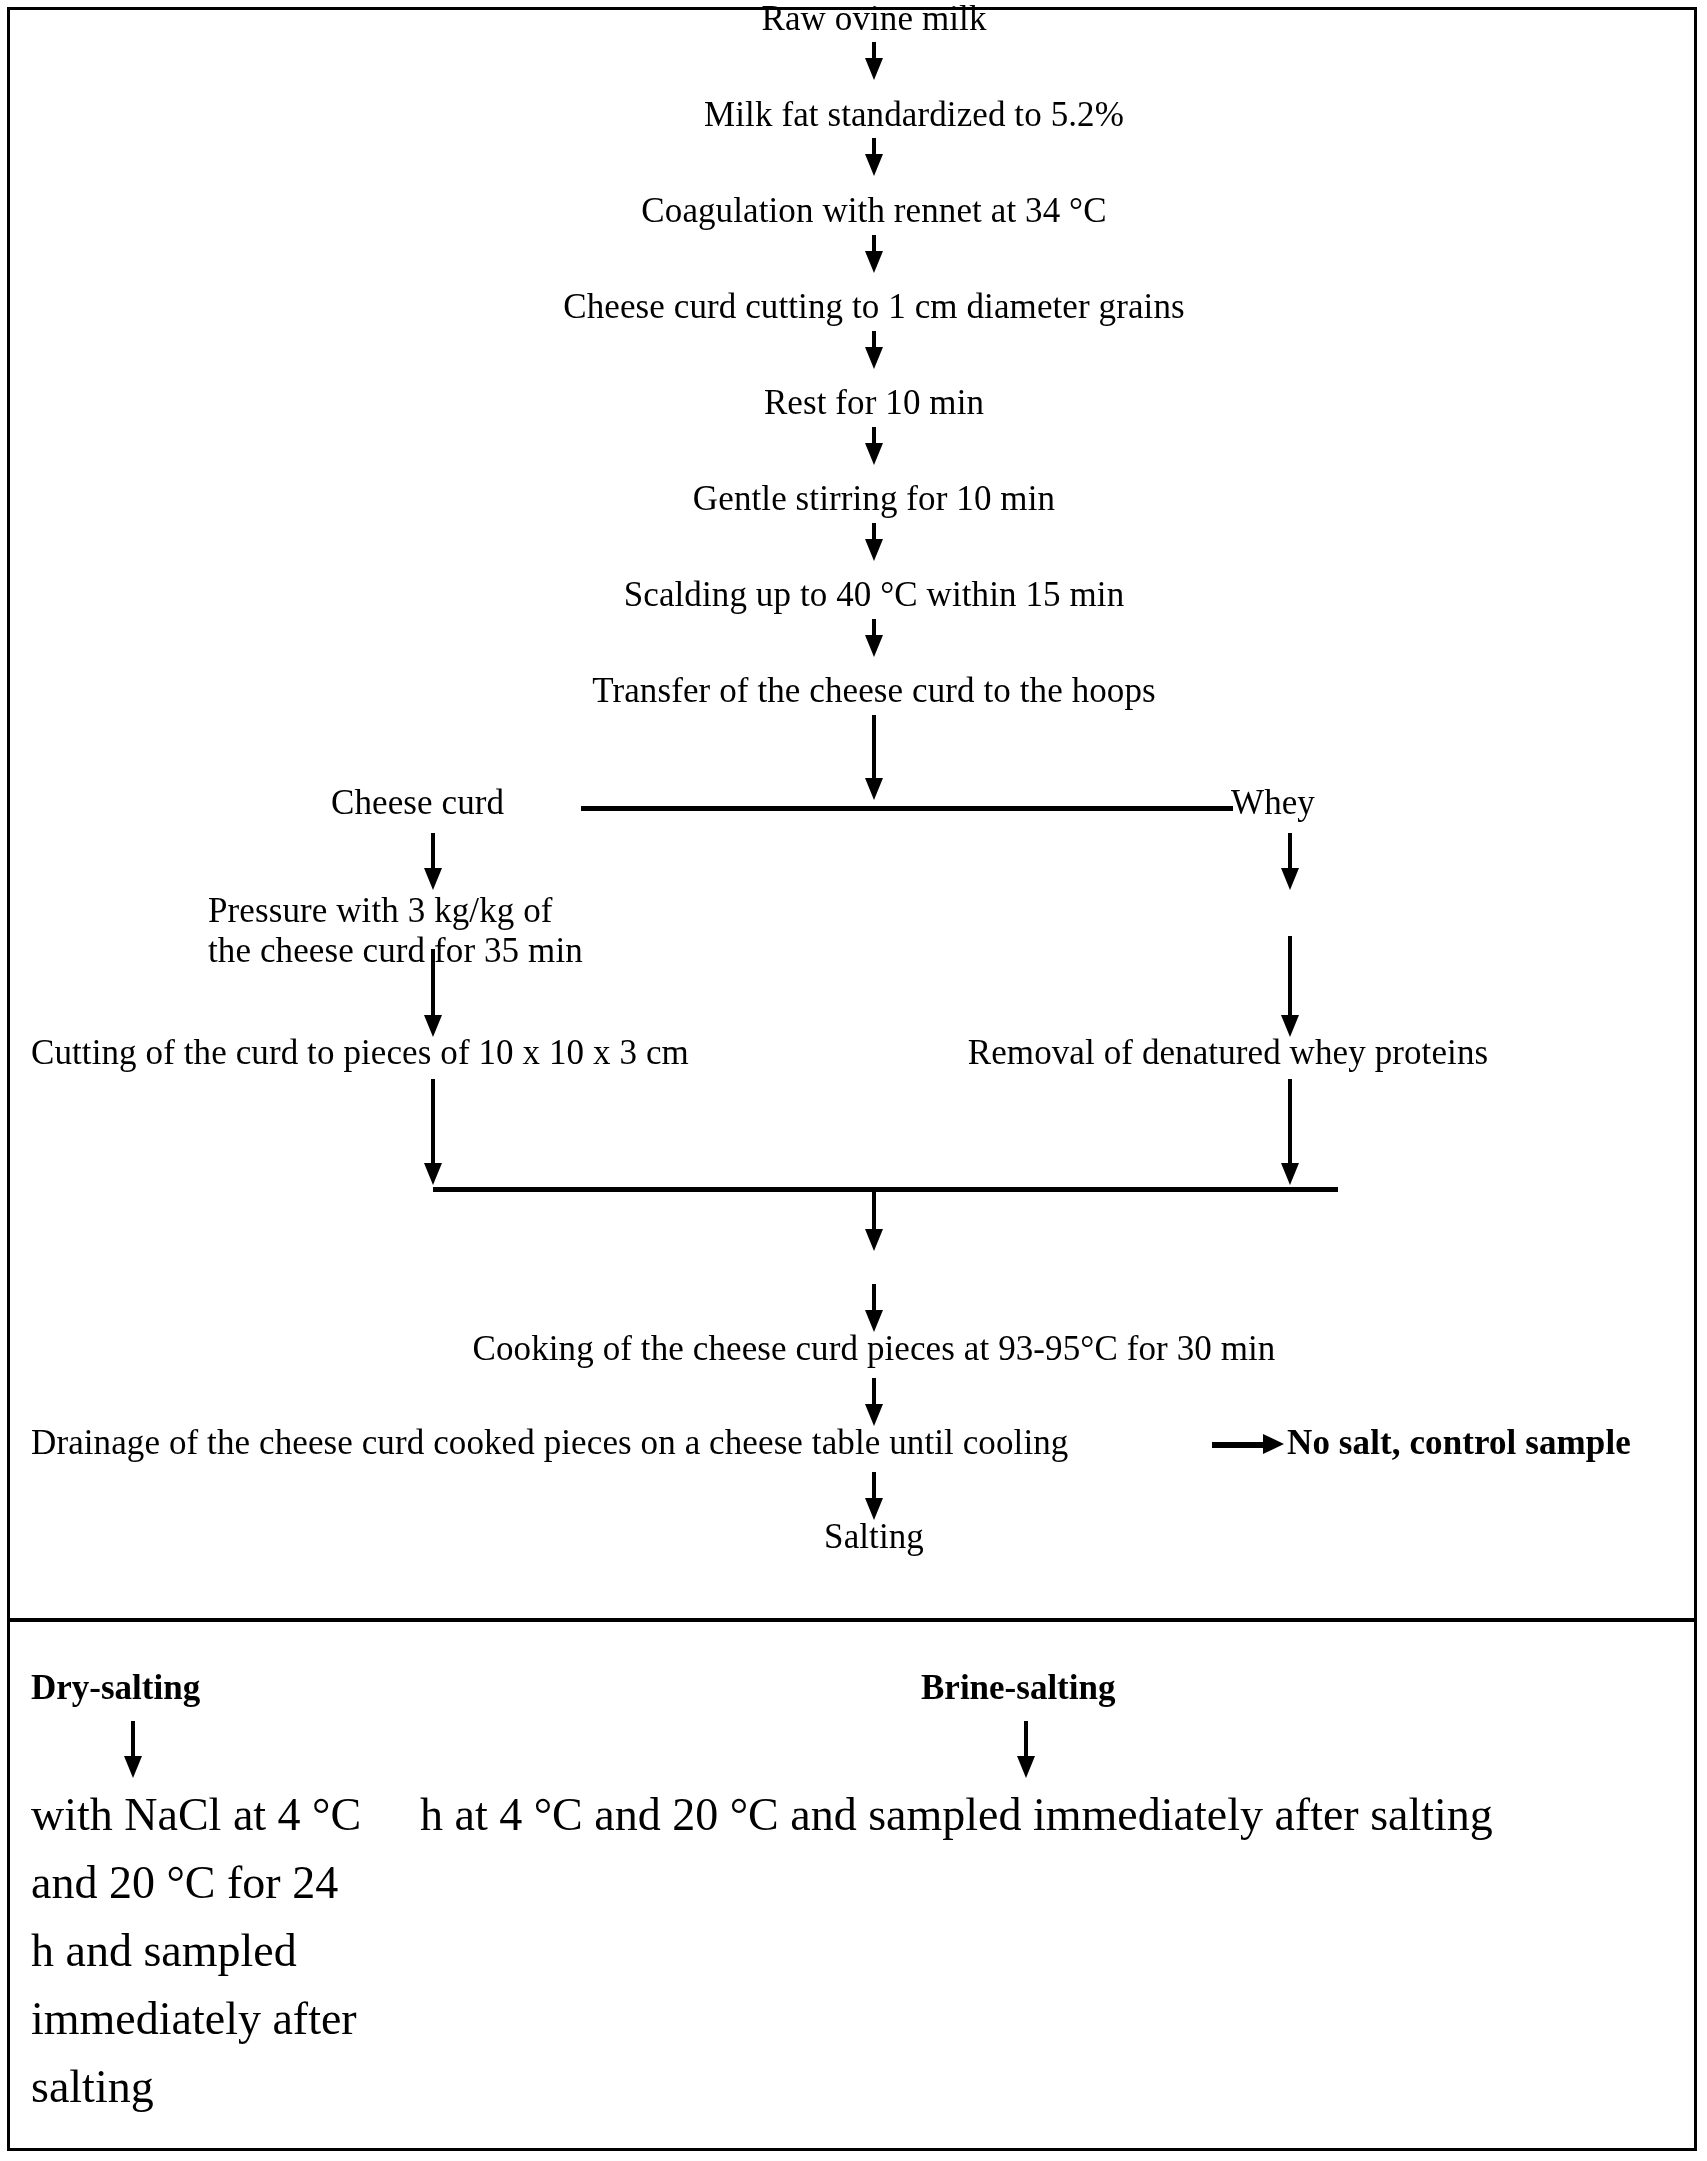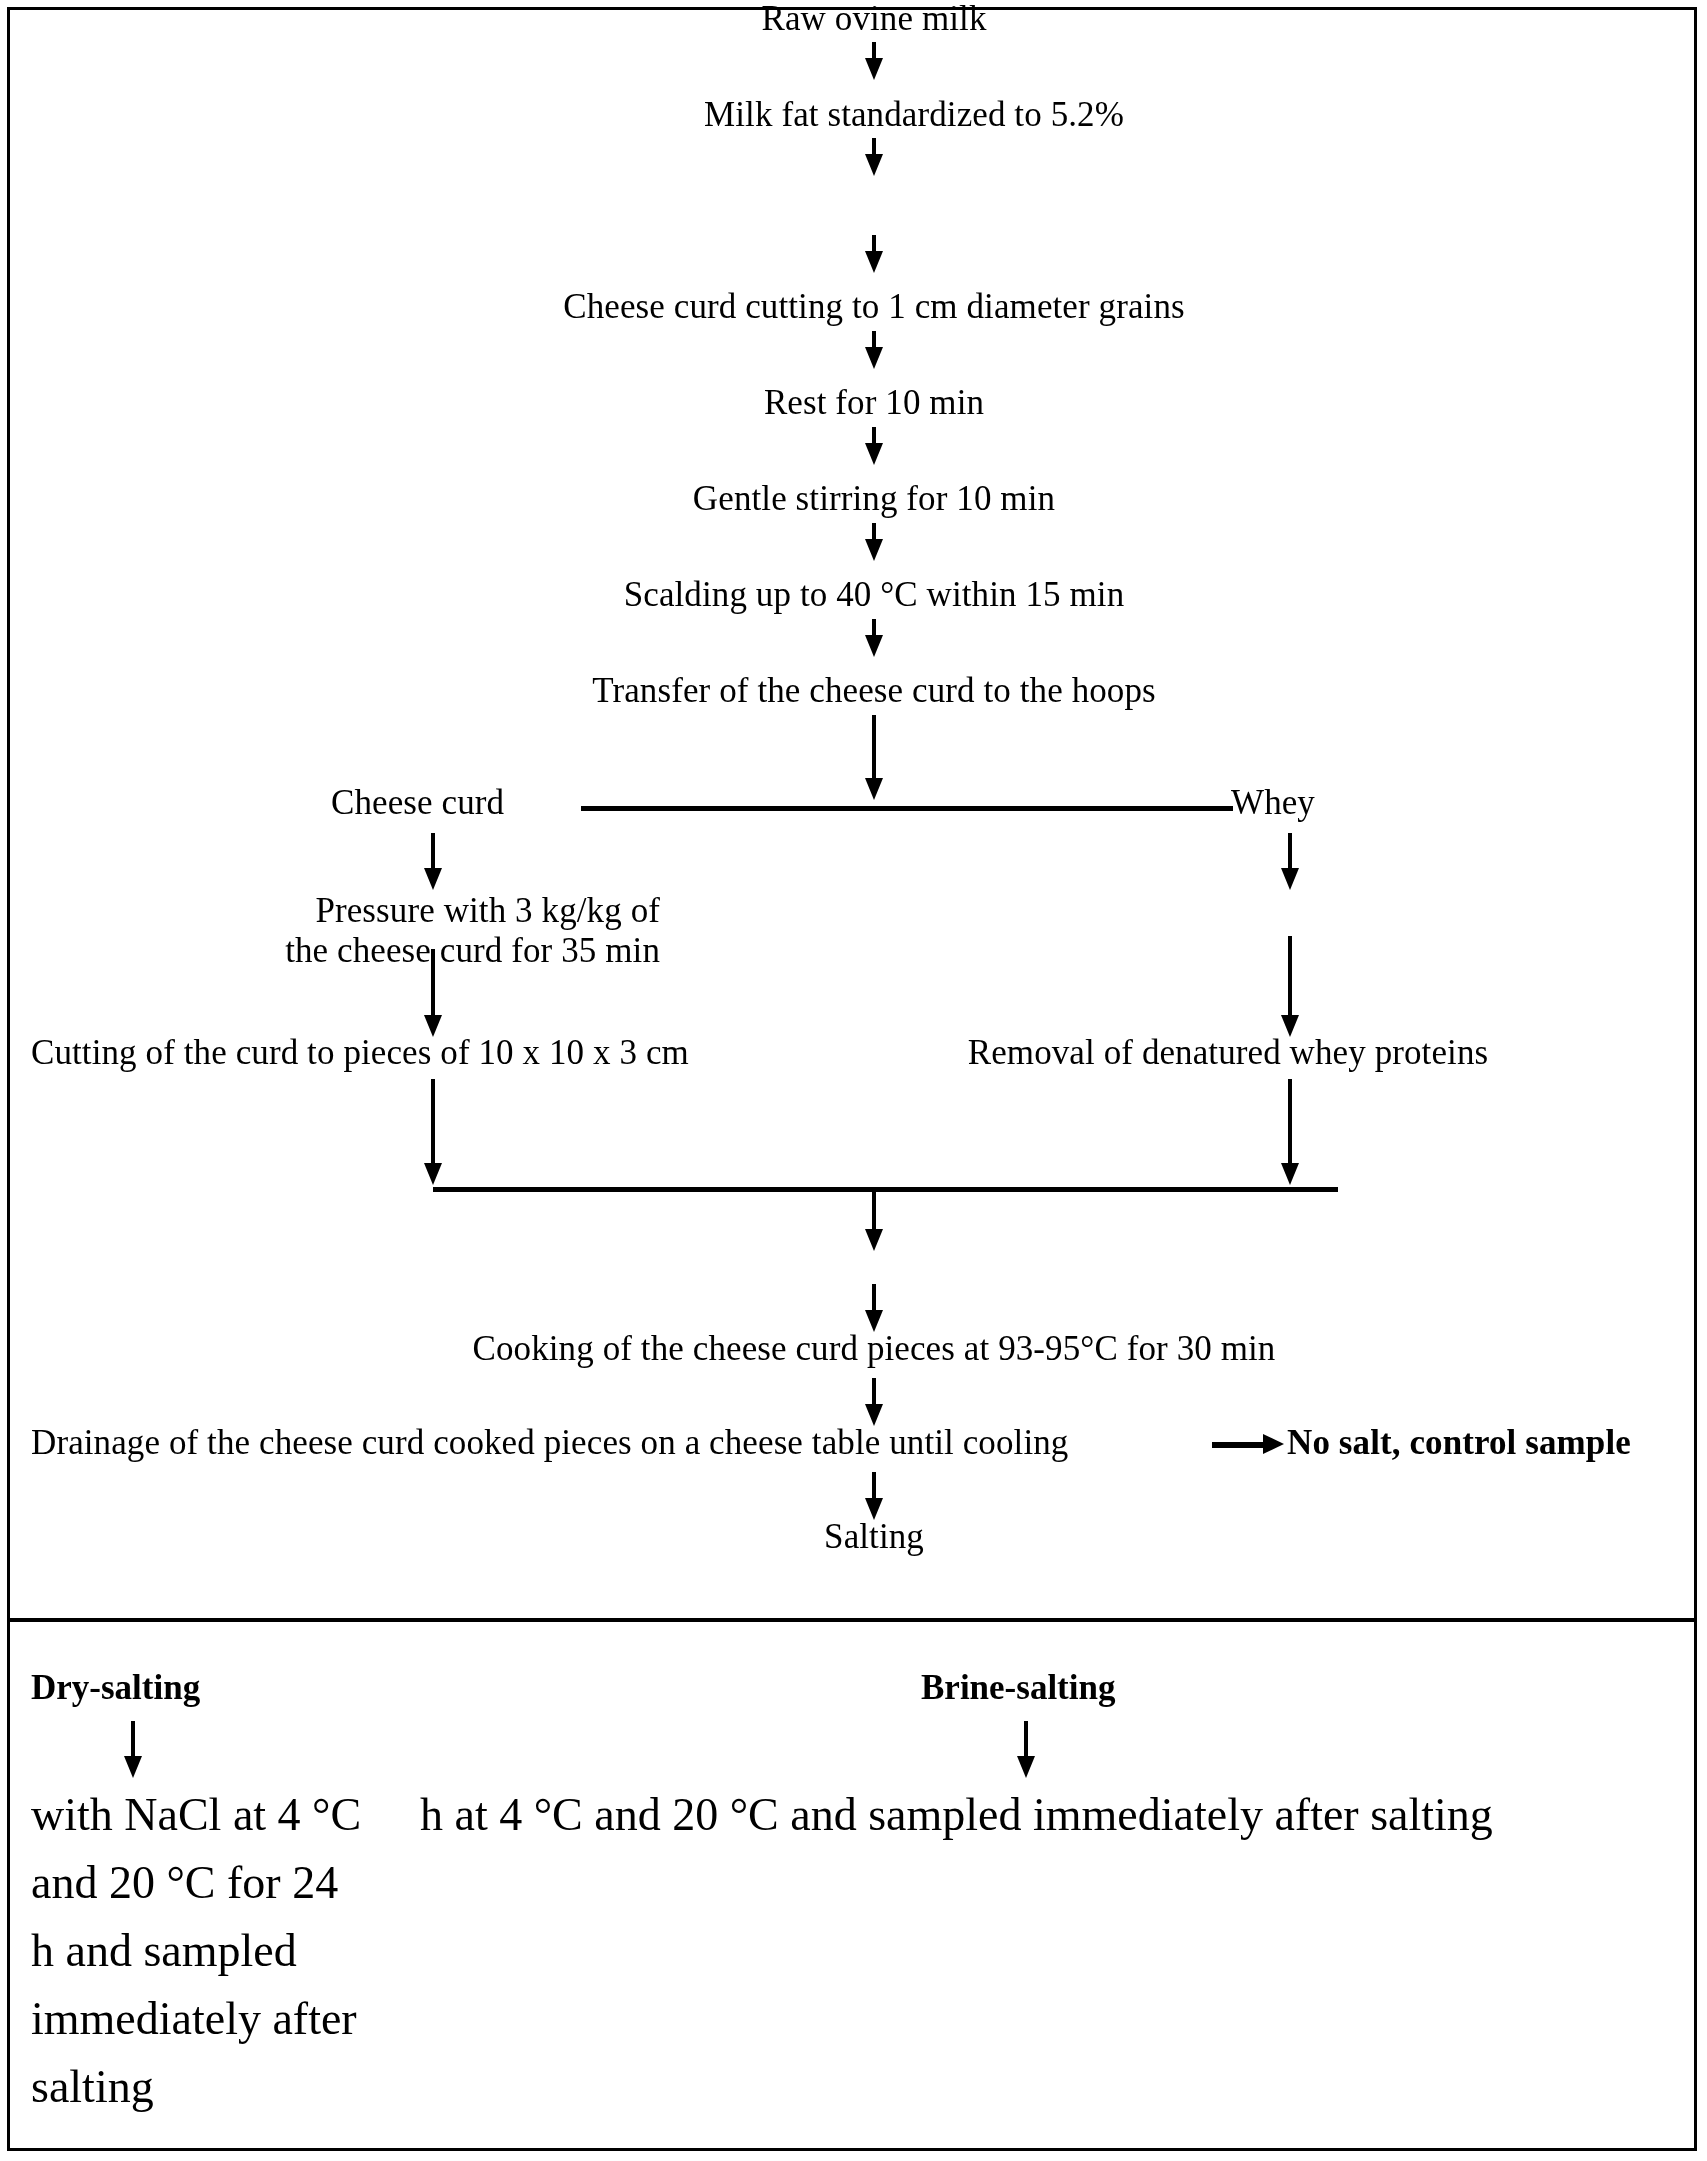--- a/index.html
+++ b/index.html
@@ -51,21 +51,21 @@
   }
   .node.centered {
     text-align: center;
     transform: translateX(-50%);
   }
   .node.left {
     text-align: left;
   }
   .node.two-line {
     white-space: normal;
-    text-align: right;
+    text-align: left;
   }
   .node.bold {
     font-weight: bold;
   }
 
   
   .varrow {
     position: absolute;
     width: 0;
   }
@@ -141,20 +141,21 @@
     <div class="stem" style="height:20px;"></div>
     <div class="head" style="top:15.6px;"></div>
   </div>
 
   <div class="node centered" style="left:914px; top:95px;">Milk fat standardized to 5.2%</div>
   <div class="varrow" style="left:874px; top:138px;">
     <div class="stem" style="height:20px;"></div>
     <div class="head" style="top:15.6px;"></div>
   </div>
 
+  <div class="node centered" style="left:874px; top:191px;">Coagulation with rennet at 34 °C</div>
   <div class="varrow" style="left:874px; top:235px;">
     <div class="stem" style="height:20px;"></div>
     <div class="head" style="top:15.6px;"></div>
   </div>
 
   <div class="node centered" style="left:874px; top:287px;">Cheese curd cutting to 1 cm diameter grains</div>
   <div class="varrow" style="left:874px; top:331px;">
     <div class="stem" style="height:20px;"></div>
     <div class="head" style="top:15.6px;"></div>
   </div>

